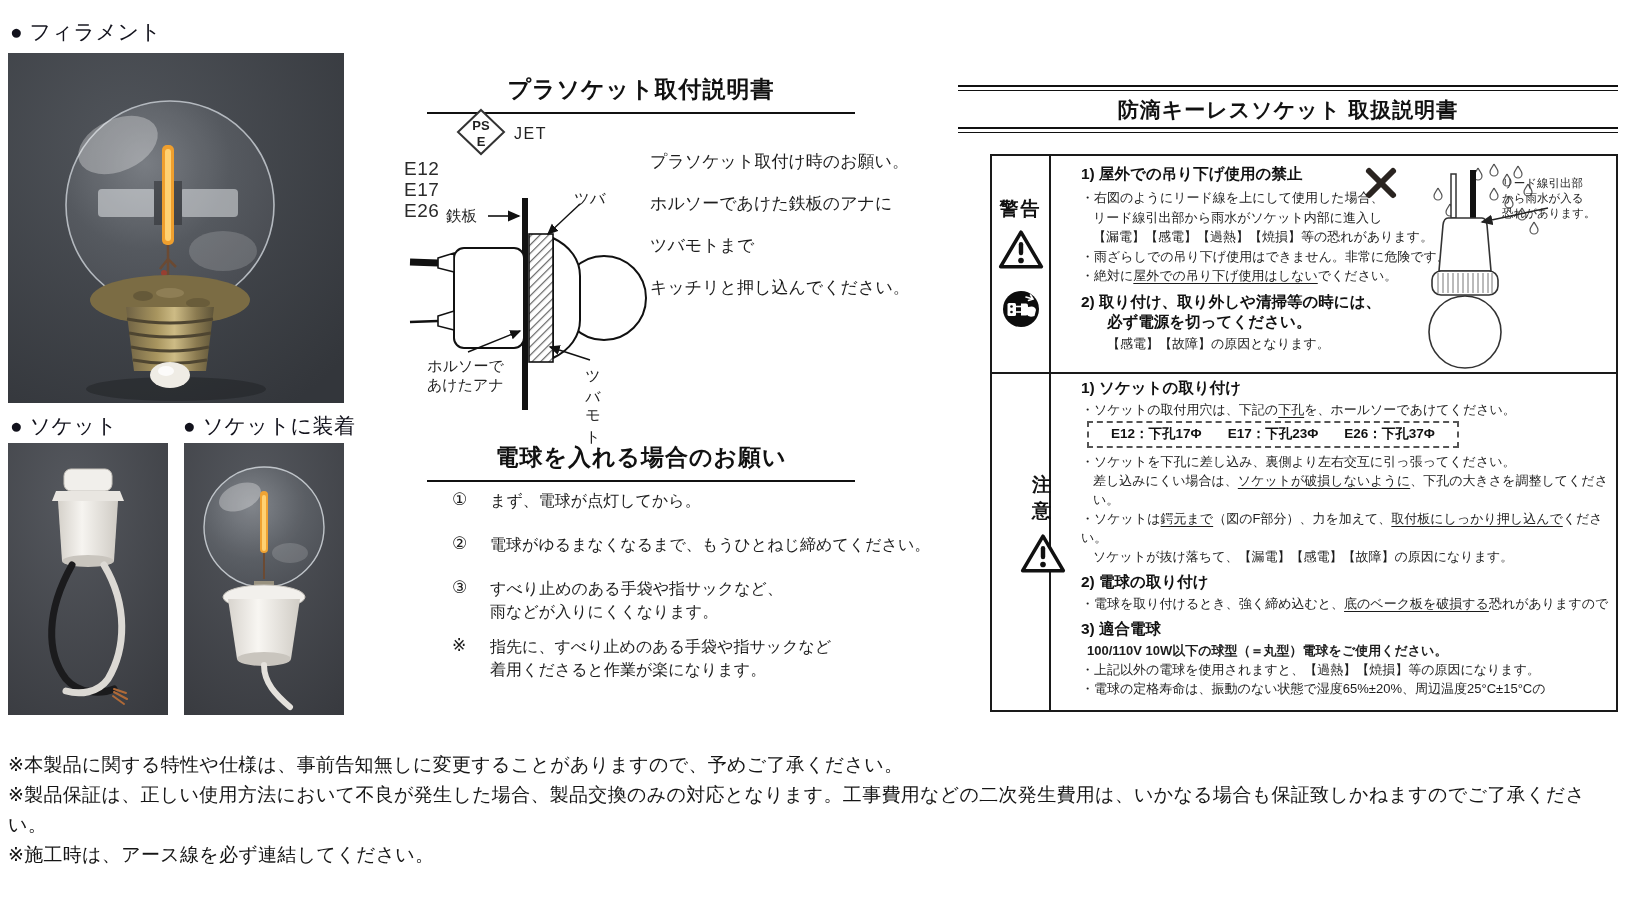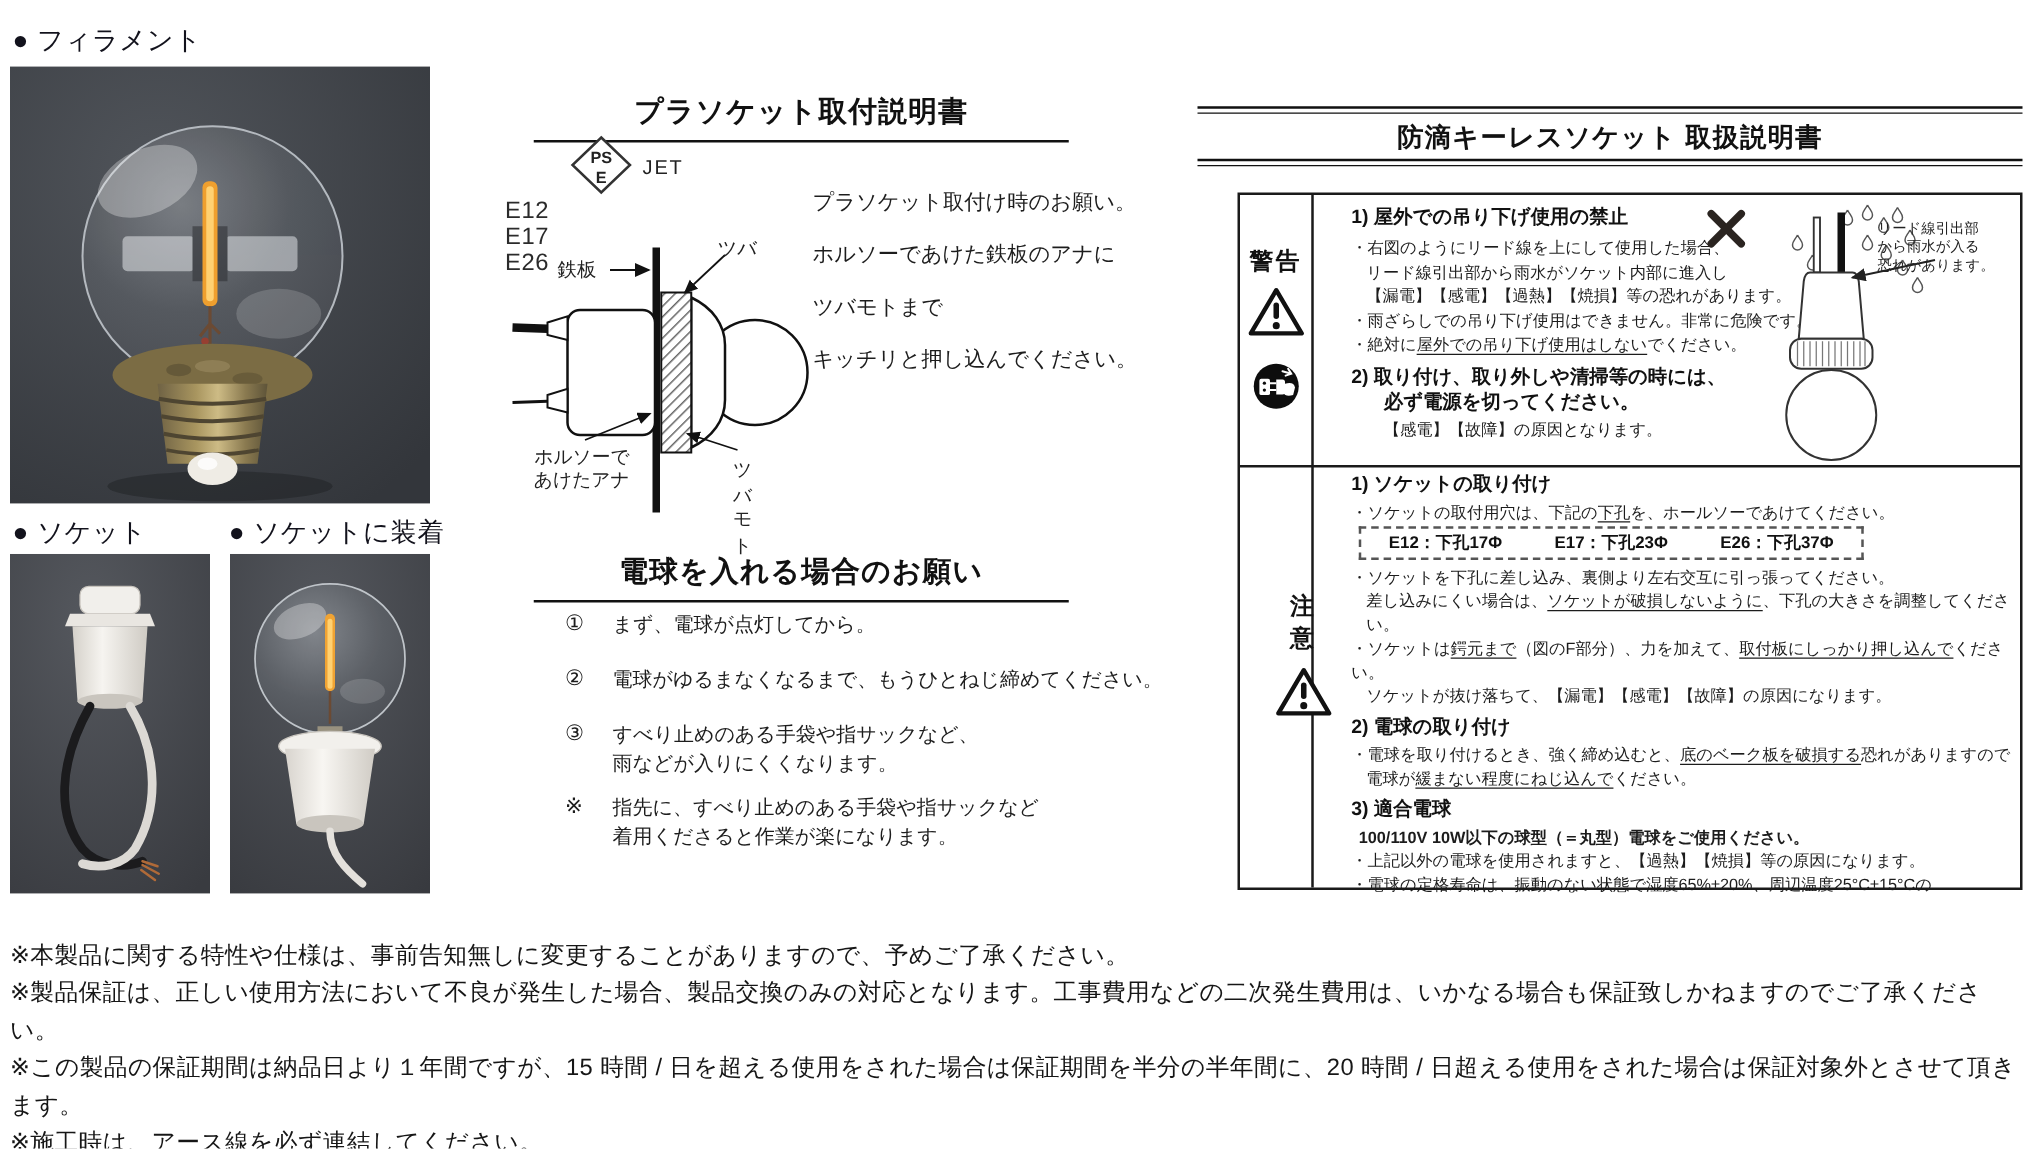--- a/index.html
+++ b/index.html
@@ -41,21 +41,21 @@
   .kh { font-size:15.5px; font-weight:700; line-height:20px; color:#111; }
   .kb { font-size:13px; line-height:19.5px; color:#1c1c1c; }
   .caut-body .kb { line-height:19px; }
   .ind1 { padding-left:12px; }
   .ind2 { padding-left:26px; }
   .mt6 { margin-top:6px; }
   .mt2 { margin-top:2px; }
   .mb2 { margin-bottom:2px; }
   .mb4 { margin-bottom:4px; }
   .bold { font-weight:700; }
-  .hole-box { display:inline-flex; gap:42px; border:2px dashed #555; padding:2px 22px 3px;
+  .hole-box { display:inline-flex; gap:26px; border:2px dashed #555; padding:2px 22px 3px;
               font-size:13.5px; font-weight:700; margin:2px 0 4px 6px; color:#111; }
   .annot { font-size:11.5px; line-height:15px; color:#222; }
   .foot { font-size:19px; line-height:30px; color:#161616; letter-spacing:.3px; }
 </style>
 </head>
 <body>
 
 <div class="canvas">
 
   <div class="abs bullet-label" style="left:10px;top:18px;">● フィラメント</div>
@@ -311,21 +311,20 @@
         <span>E12：下孔17Φ</span>
         <span>E17：下孔23Φ</span>
         <span>E26：下孔37Φ</span>
       </div>
       <div class="kb">・ソケットを下孔に差し込み、裏側より左右交互に引っ張ってください。</div>
       <div class="kb ind1"><span>差し込みにくい場合は、</span><span class="u">ソケットが破損しないように</span><span>、下孔の大きさを調整してください。</span></div>
       <div class="kb"><span>・ソケットは</span><span class="u">鍔元まで</span><span>（図のF部分）、力を加えて、</span><span class="u">取付板にしっかり押し込んで</span><span>ください。</span></div>
       <div class="kb ind1">ソケットが抜け落ちて、【漏電】【感電】【故障】の原因になります。</div>
       <div class="kh mt6 mb2">2) 電球の取り付け</div>
       <div class="kb"><span>・電球を取り付けるとき、強く締め込むと、</span><span class="u">底のベーク板を破損する</span><span>恐れがありますので</span></div>
-      <div class="kb ind1"><span>電球が</span><span class="u">緩まない程度にねじ込んで</span><span>ください。</span></div>
       <div class="kh mt6 mb2">3) 適合電球</div>
       <div class="kb bold" style="padding-left:6px;">100/110V 10W以下の球型（＝丸型）電球をご使用ください。</div>
       <div class="kb">・上記以外の電球を使用されますと、【過熱】【焼損】等の原因になります。</div>
       <div class="kb">・電球の定格寿命は、振動のない状態で湿度65%±20%、周辺温度25°C±15°Cの</div>
       
       
     </div>
 
     <svg class="abs" style="left:372px;top:10px;" width="34" height="34" viewBox="0 0 34 34">
       <line x1="5" y1="5" x2="29" y2="29" stroke="#2a2420" stroke-width="6" stroke-linecap="round"></line>
@@ -375,17 +374,16 @@
     <div class="abs annot" style="left:510px;top:20px;width:115px;">
       <div>リード線引出部</div>
       <div>から雨水が入る</div>
       <div>恐れがあります。</div>
     </div>
   </div>
 
   <div class="abs" style="left:8px;top:750px;width:1610px;">
     <div class="foot">※本製品に関する特性や仕様は、事前告知無しに変更することがありますので、予めご了承ください。</div>
     <div class="foot">※製品保証は、正しい使用方法において不良が発生した場合、製品交換のみの対応となります。工事費用などの二次発生費用は、いかなる場合も保証致しかねますのでご了承ください。</div>
-    <div class="foot">※この製品の保証期間は納品日より１年間ですが、15 時間 / 日を超える使用をされた場合は保証期間を半分の半年間に、20 時間 / 日超える使用をされた場合は保証対象外とさせて頂きます。</div>
     <div class="foot">※施工時は、アース線を必ず連結してください。</div>
   </div>
 
 </div>
 
 </body></html>

